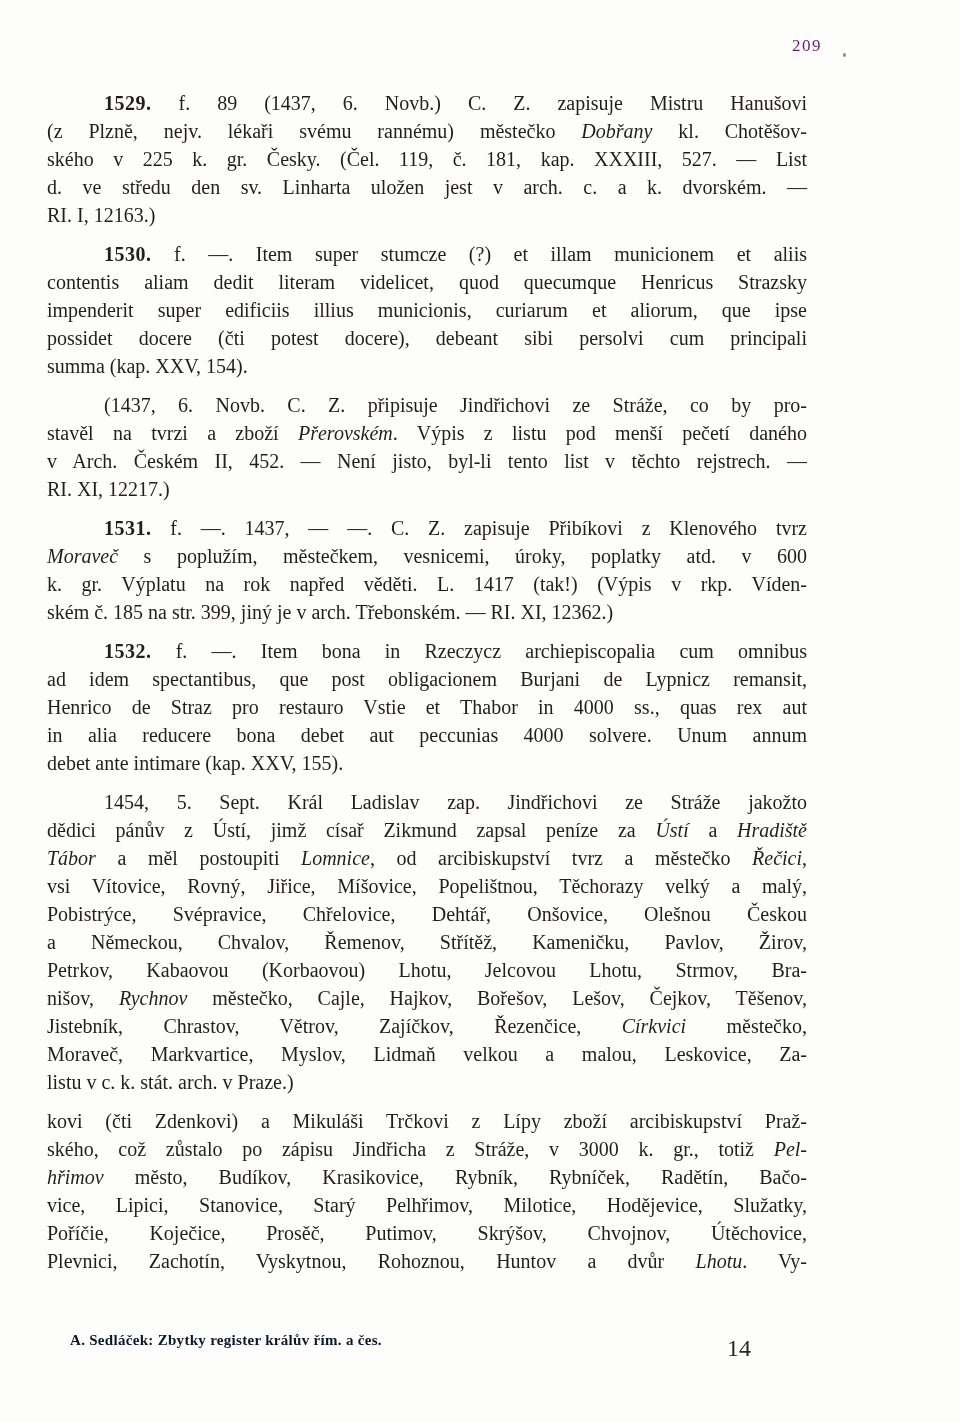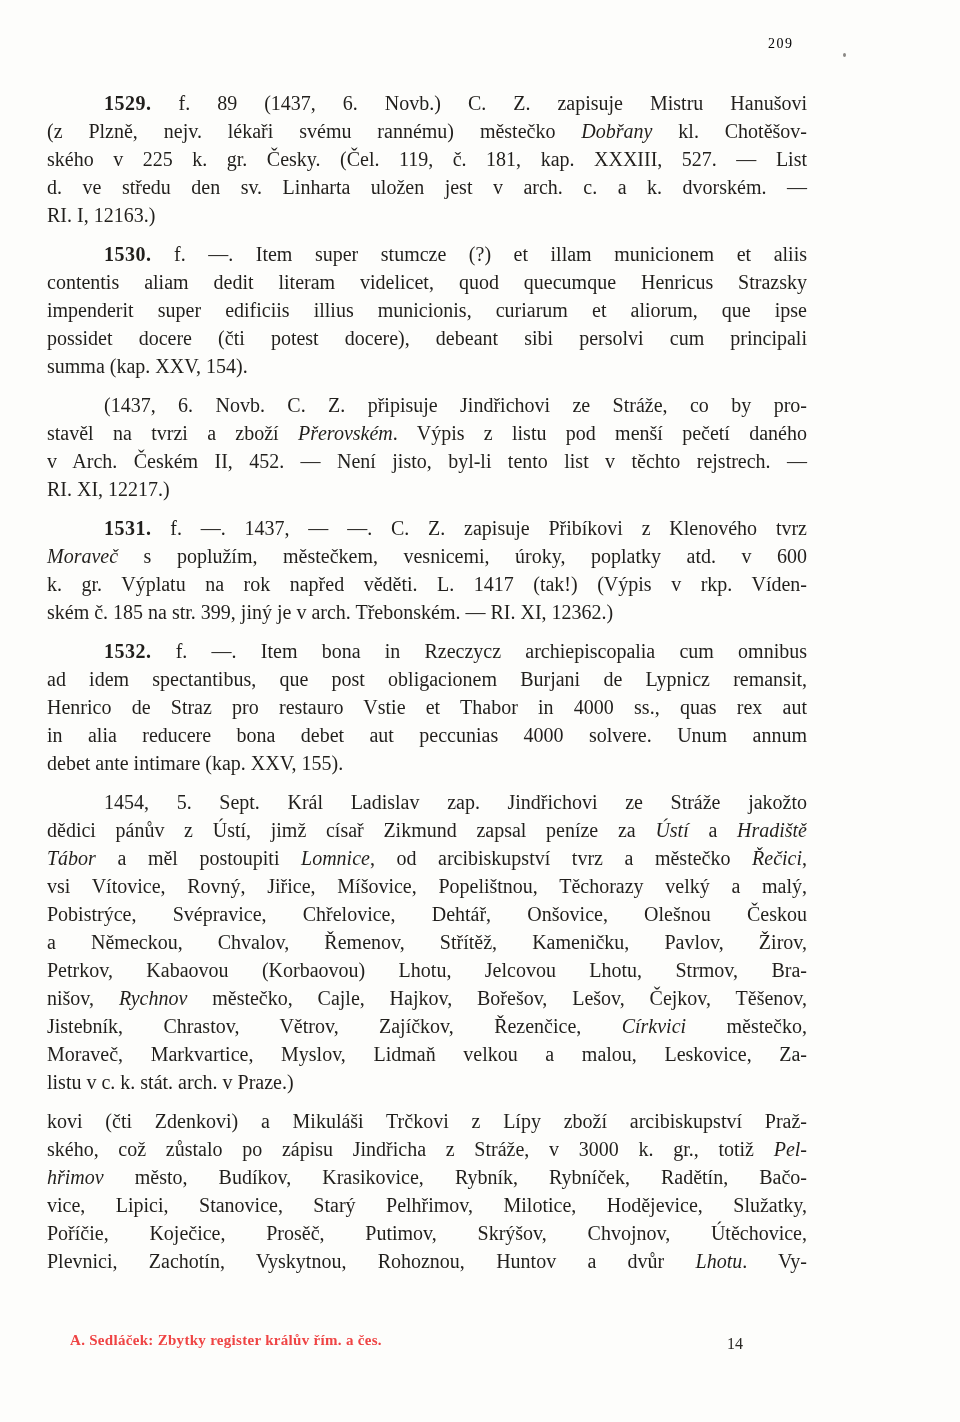--- a/index.html
+++ b/index.html
@@ -10,24 +10,24 @@
   }
   .page {
     position: relative;
     width: 960px; height: 1422px;
     background: #fdfdfb;
     color: #211f1c;
     overflow: hidden;
   }
   .page-number {
     position: absolute;
-    top: 36px; left: 768px;
-    font-size: 14px;
+    top: 36px; left: 792px;
+    font-size: 17px;
     letter-spacing: 1.5px;
-    color: #000000;
+    color: #701a75;
   }
   .speck {
     position: absolute;
     top: 53px; left: 843px;
     width: 3px; height: 4px;
     background: #8a8884;
     border-radius: 50%;
   }
   .body-block {
     position: absolute;
@@ -46,26 +46,26 @@
   .line.first { padding-left: 57px; }
   .line.final { text-align-last: left; }
   .line b { font-weight: bold; letter-spacing: 0.5px; }
   .line i { font-style: italic; }
   .footer-signature {
     position: absolute;
     left: 70px; top: 1332px;
     font-size: 15px;
     font-weight: bold;
     letter-spacing: 0.3px;
-    color: #ef4444;
+    color: #0f172a;
   }
   .sheet-number {
     position: absolute;
     left: 727px; top: 1335px;
-    font-size: 16px;
+    font-size: 24px;
     color: #2a2824;
   }
 </style>
 </head>
 <body>
 
 <div class="page">
   <div class="page-number">209</div>
   <div class="speck"></div>
   <div class="body-block">

